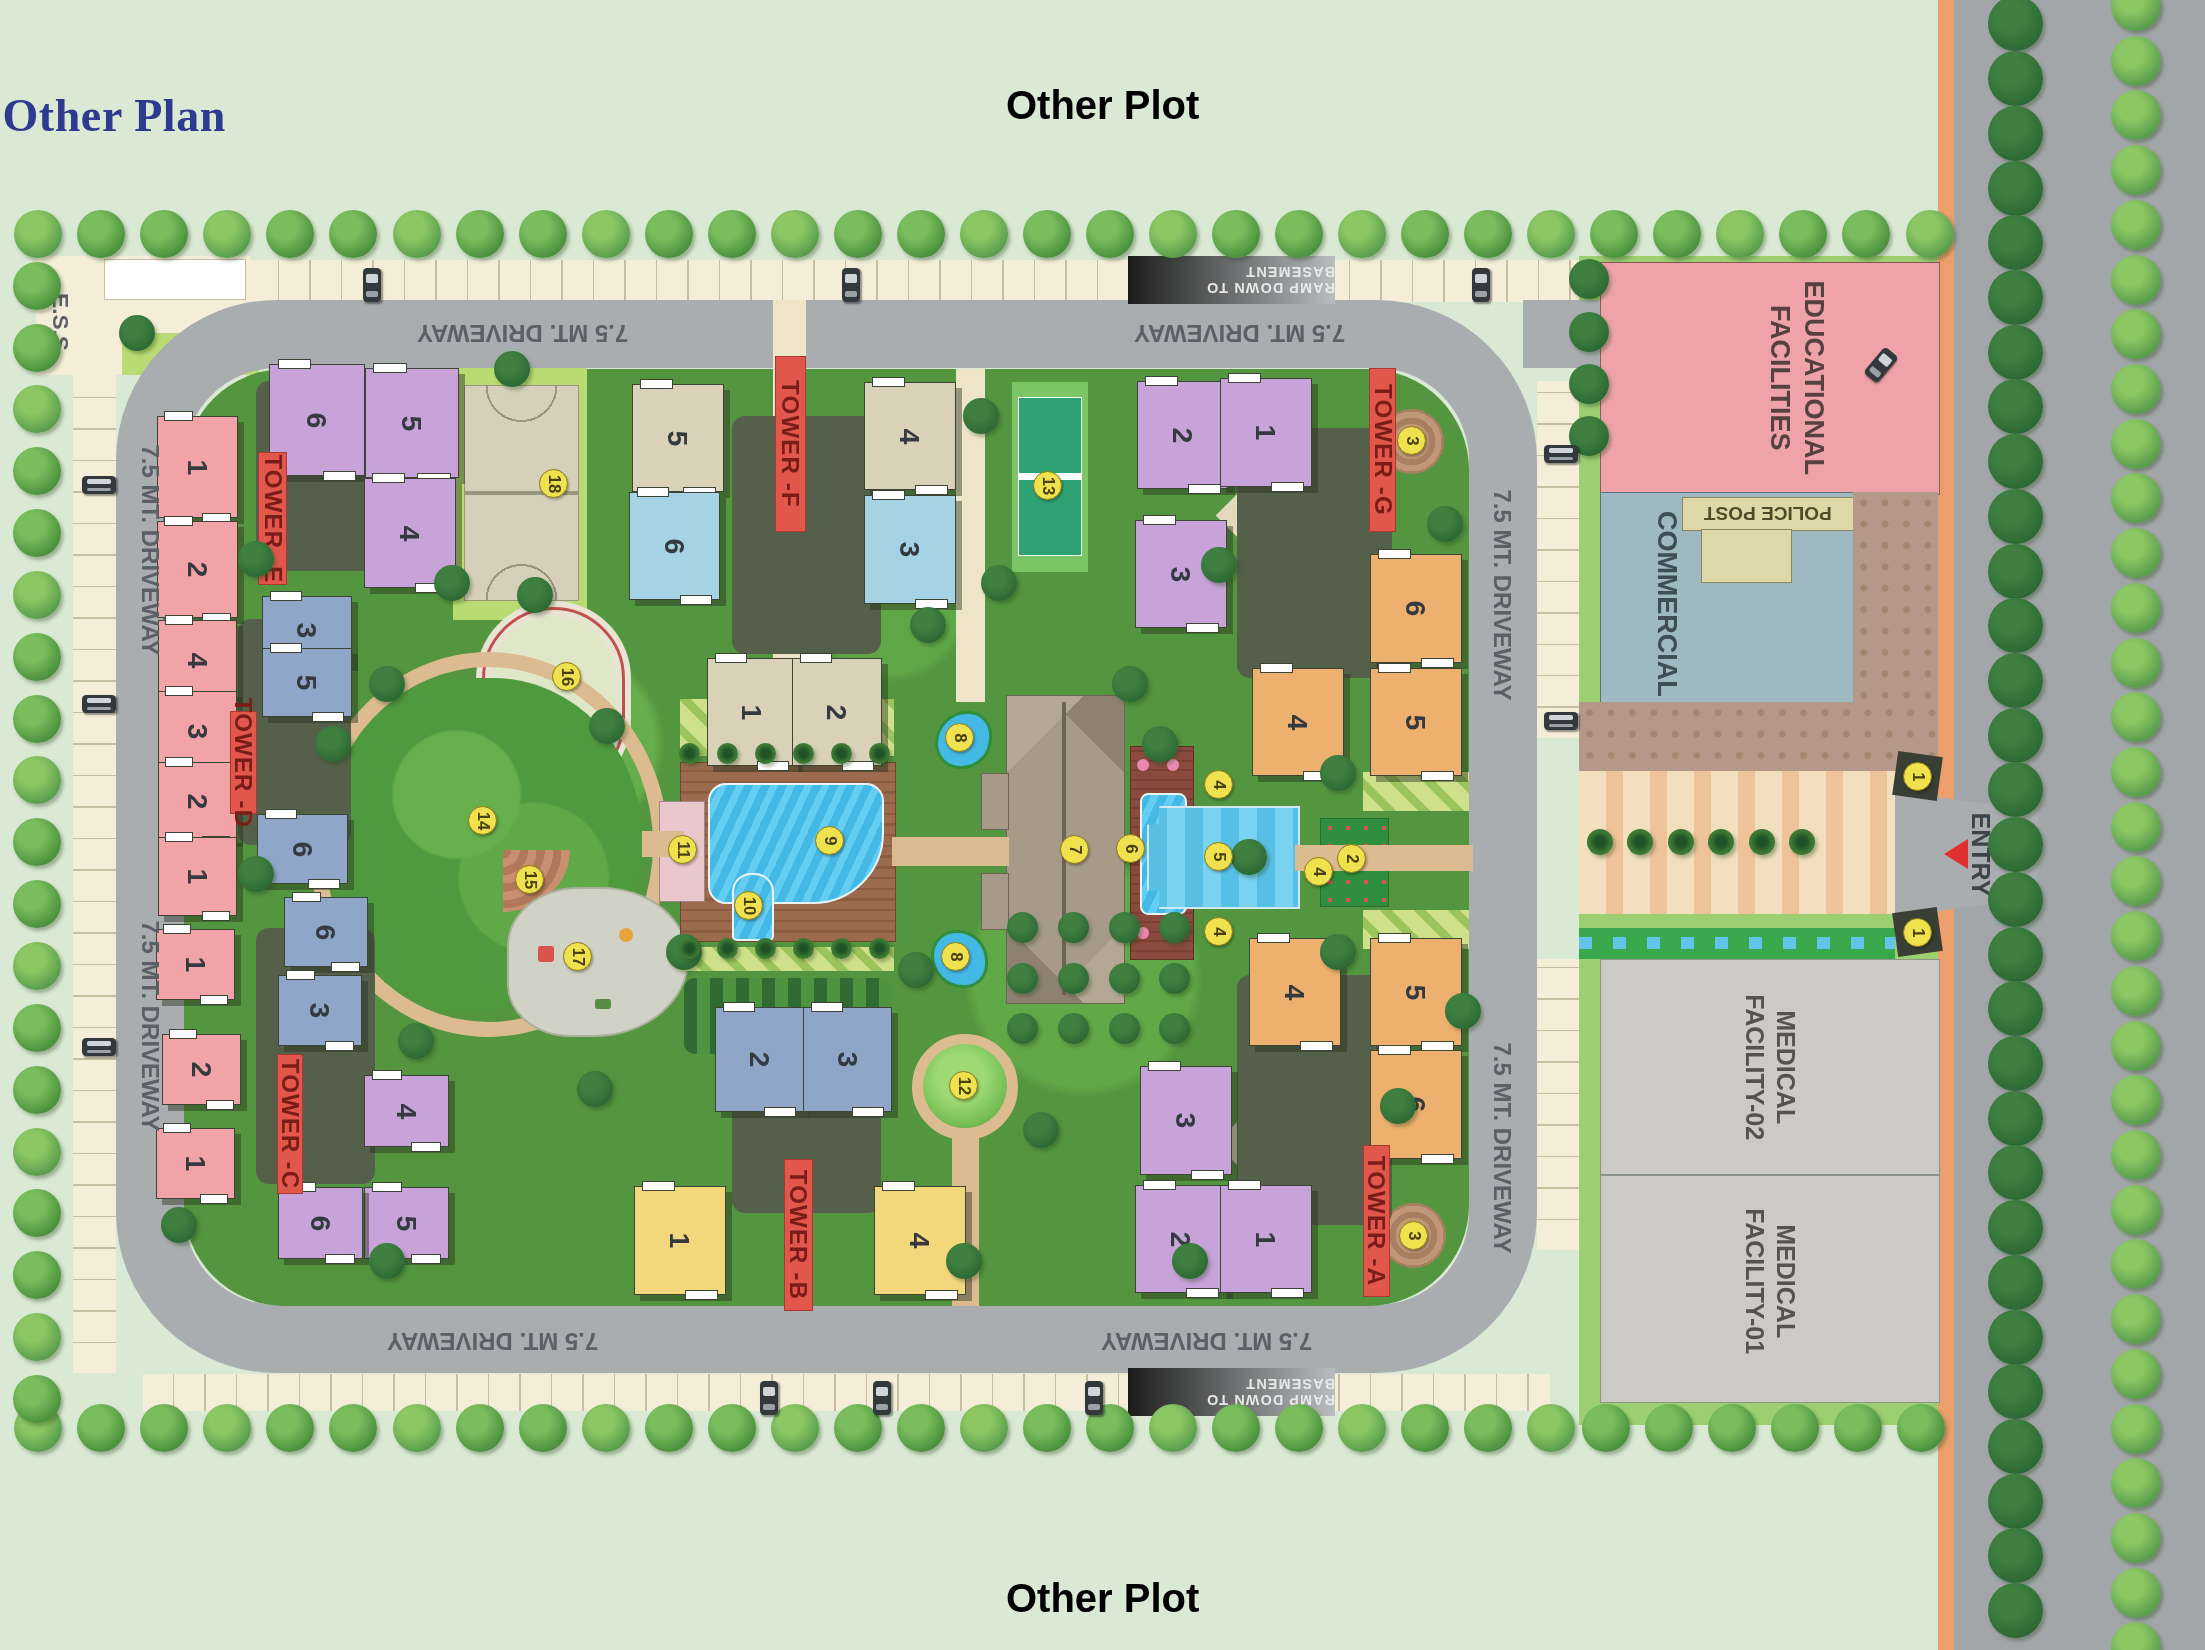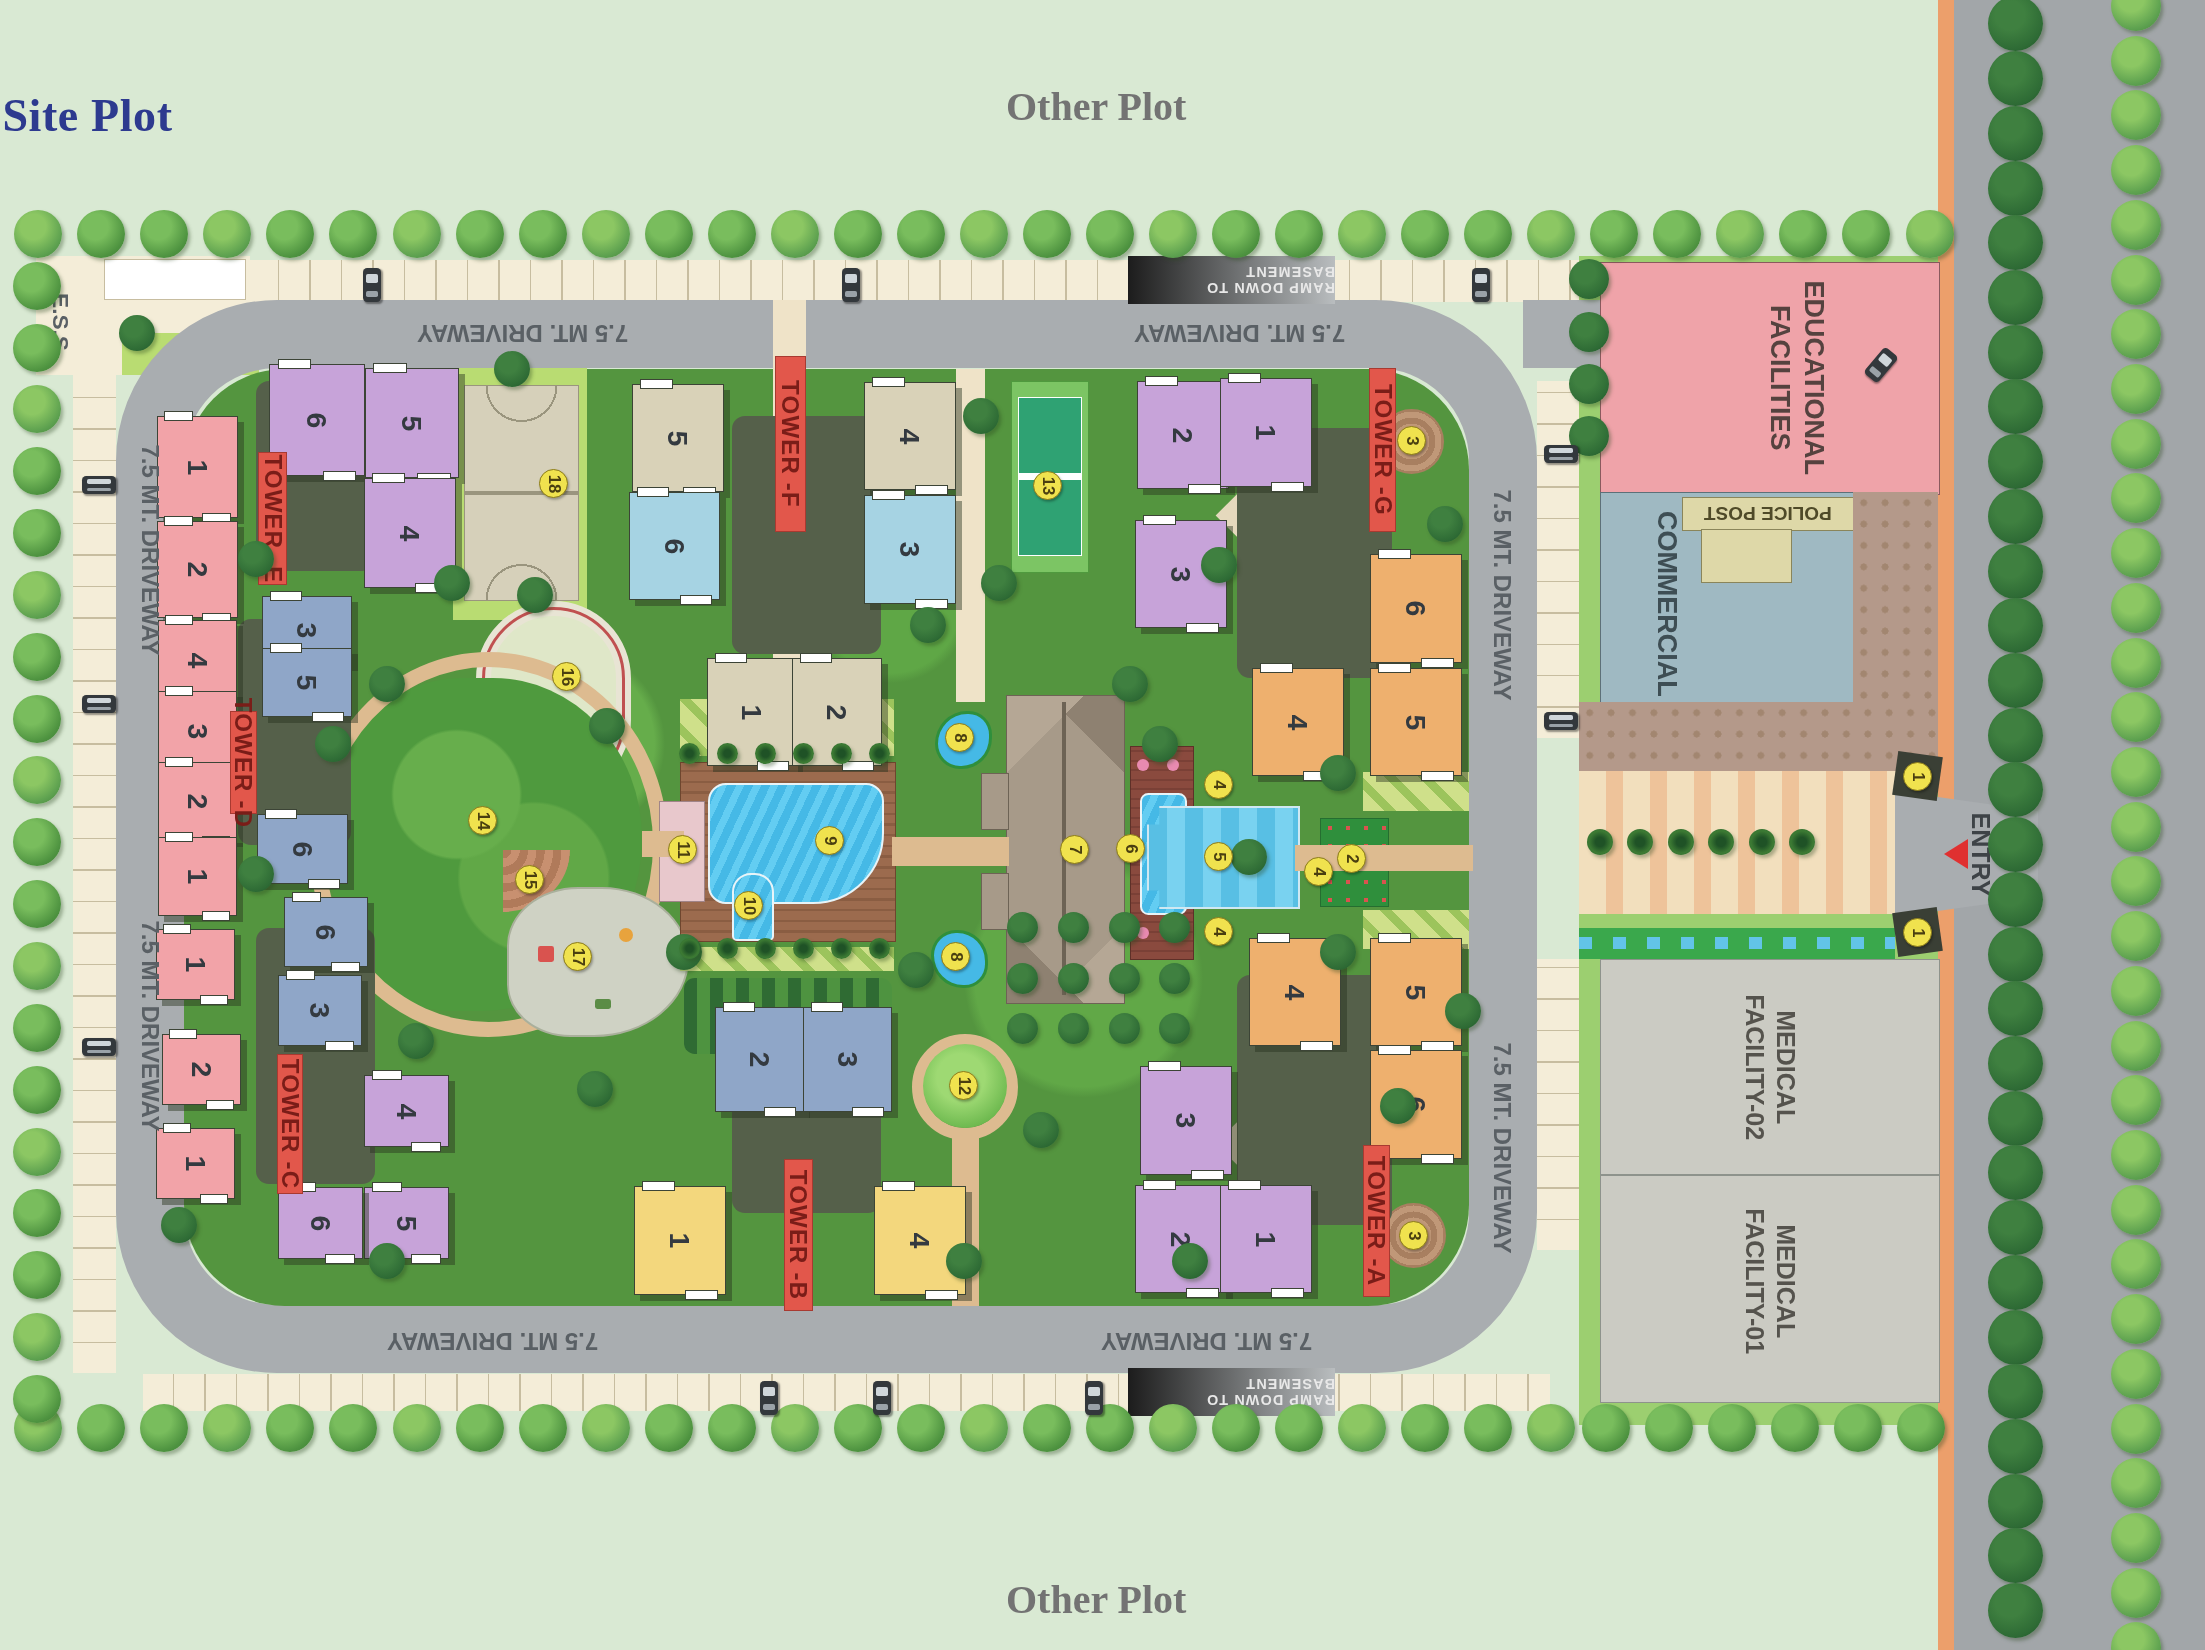--- a/index.html
+++ b/index.html
@@ -1,21 +1,21 @@
 <!DOCTYPE html>
 <html style="font-size:9.5px"><head>
 <meta charset="utf-8">
 <style>
   html,body{margin:0;padding:0;background:#d9e9d3;}
   #plan{position:relative;width:2205px;height:1650px;overflow:hidden;
         font-family:"Liberation Sans",sans-serif;background:#d9e9d3;}
   .abs{position:absolute;}
   
   .page-title{font-family:"Liberation Serif",serif;font-weight:bold;color:#2d3a8f;font-size:46px;letter-spacing:0.6px;}
-  .other-plot{font-family:Liberation Serif, serif;font-weight:bold;color:#737373;font-size:40px;}
+  .other-plot{font-family:Liberation Sans, sans-serif;font-weight:bold;color:#000000;font-size:40px;}
   
   .estate{background:
      radial-gradient(circle at 30% 40%, #66ad4b 0 8%, transparent 9%),
      radial-gradient(circle at 70% 65%, #61a847 0 10%, transparent 11%),
      radial-gradient(circle at 55% 25%, #5fa746 0 7%, transparent 8%),
      #54953f; border-radius:101px;}
   .facilities-base{background:#9ccf70;}
   .ring-road{border:68px solid #a9adb0;border-radius:161px;box-sizing:border-box;}
   .road{background:#a9adb0;}
   .outer-road{background:#a2a6a9;}
@@ -68,21 +68,21 @@
   .arrow-left{width:0;height:0;border-top:15.5px solid transparent;border-bottom:15.5px solid transparent;border-right:24px solid #e03030;}
 </style>
 </head>
 <body>
 
 <div id="plan">
 
   <div class="abs outer-road" style="left:1938px;top:0;width:268px;height:1650px;"></div>
   <div class="abs curb" style="left:1938px;top:0;width:15.5px;height:1650px;"></div>
 
-  <div class="abs page-title" style="left:2.4px;top:89px;">Site Plot</div>
+  <div class="abs page-title" style="left:2.4px;top:89px;">Other Plan</div>
   <div class="abs other-plot" style="left:1006px;top:83px;">Other Plot</div>
   <div class="abs other-plot" style="left:1006px;top:1576px;">Other Plot</div>
 
   <div class="abs parking stalls-v" style="left:122px;top:260px;width:1769px;height:42px;"></div>
   <div class="abs parking stalls-h" style="left:73px;top:302px;width:43px;height:1071px;"></div>
   <div class="abs parking stalls-v" style="left:143px;top:1374px;width:1407px;height:37px;"></div>
   <div class="abs parking stalls-h" style="left:1537px;top:381px;width:42px;height:357px;"></div>
   <div class="abs parking stalls-h" style="left:1537px;top:959px;width:42px;height:291px;"></div>
 
   <div class="abs parking" style="left:36px;top:256px;width:214px;height:119px;"></div>

